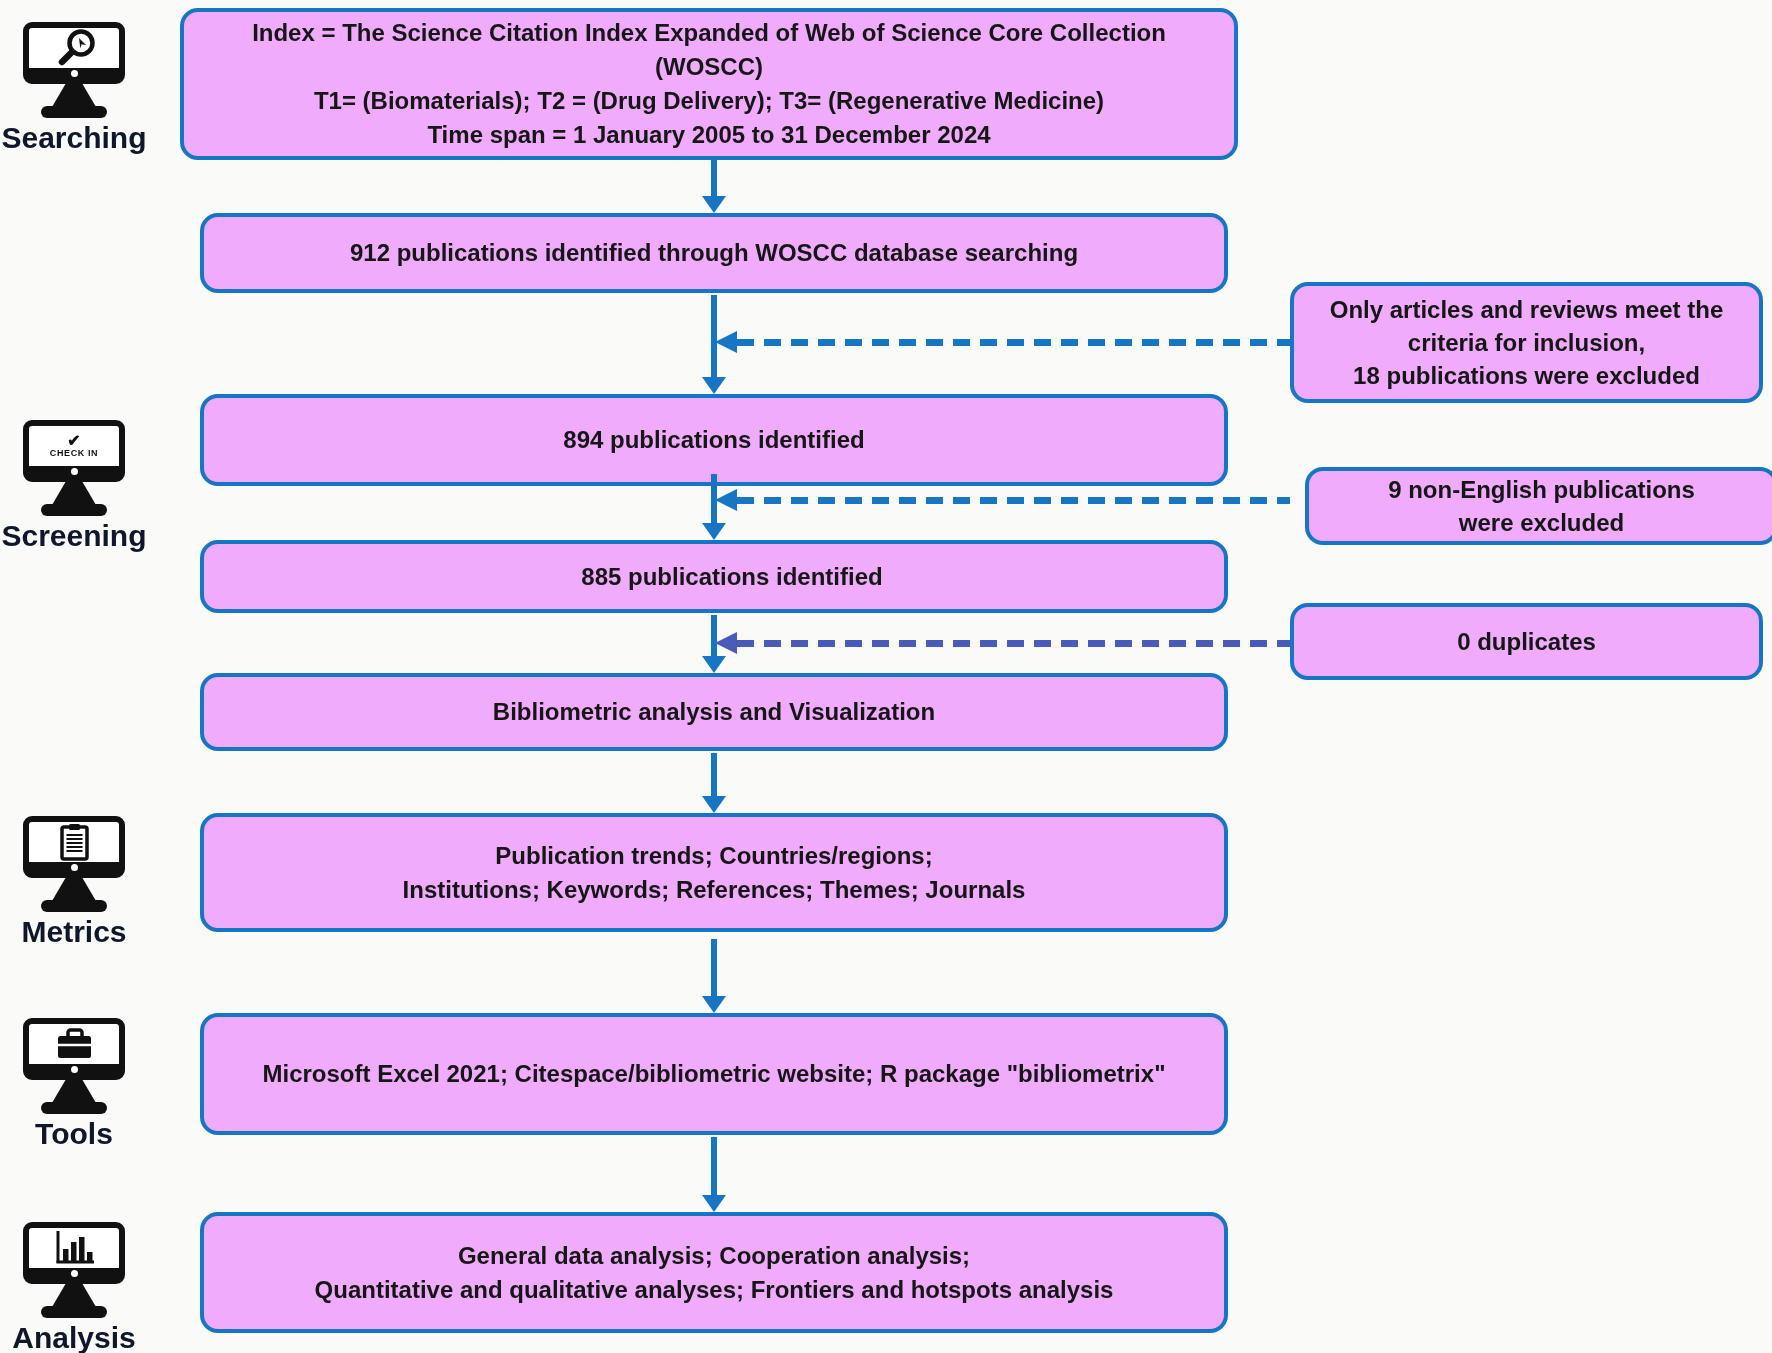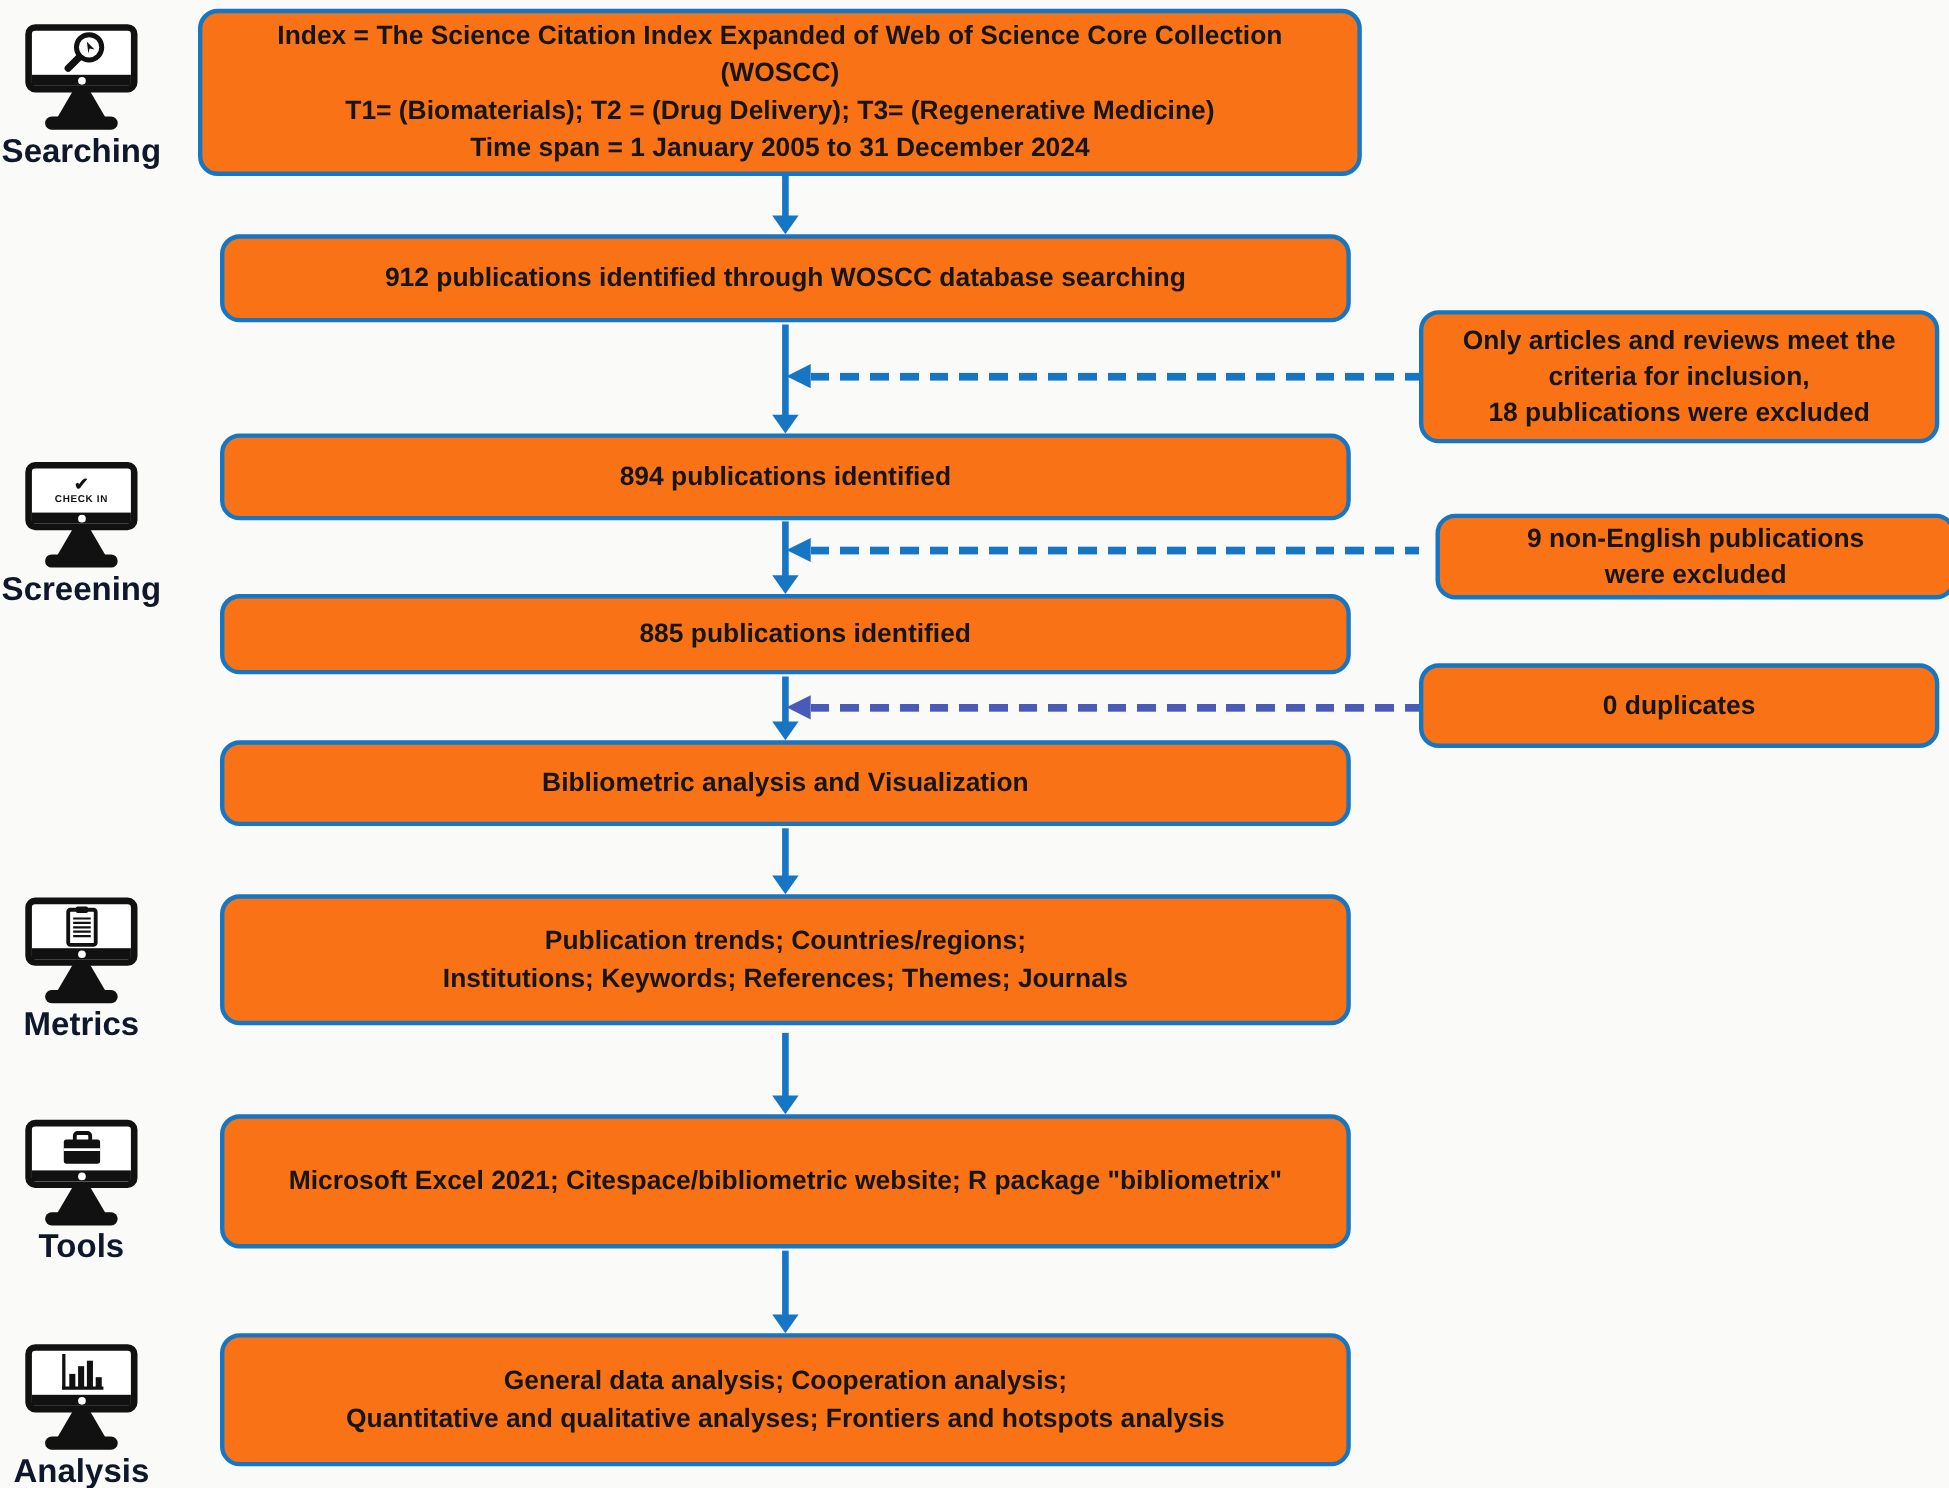--- a/index.html
+++ b/index.html
@@ -7,30 +7,30 @@
     position:relative; width:1772px; height:1353px;
     background:#fafaf9; overflow:hidden;
     font-family:"Liberation Sans", sans-serif;
     color:#161616;
   }
 
   
   .fbox, .ebox {
     position:absolute; box-sizing:border-box;
     border:4px solid #1776c4; border-radius:18px;
-    background:#f97316;
+    background:#f0abfc;
     display:flex; flex-direction:column; justify-content:center; align-items:center;
     text-align:center; font-weight:bold;
   }
   .fbox .line { font-size:24px; line-height:34px; white-space:nowrap; }
   .ebox .line { font-size:24px; line-height:33px; white-space:nowrap; }
 
   #box-criteria   { left:180px;  top:8px;    width:1058px; height:152px; }
   #box-912        { left:200px;  top:213px;  width:1028px; height:80px;  }
-  #box-894        { left:200px;  top:394px;  width:1028px; height:79px;  }
+  #box-894        { left:200px;  top:394px;  width:1028px; height:92px;  }
   #box-885        { left:200px;  top:540px;  width:1028px; height:73px;padding-left:36px;  }
   #box-biblio     { left:200px;  top:673px;  width:1028px; height:78px;  }
   #box-metrics    { left:200px;  top:813px;  width:1028px; height:119px; }
   #box-tools      { left:200px;  top:1013px; width:1028px; height:122px; }
   #box-analysis   { left:200px;  top:1212px; width:1028px; height:121px; }
 
   #ebox-articles  { left:1290px; top:282px;  width:473px;  height:121px; }
   #ebox-english   { left:1290px; top:467px;  width:473px;  height:78px;margin-left:15px;  }
   #ebox-dup       { left:1290px; top:603px;  width:473px;  height:77px;  }
 

